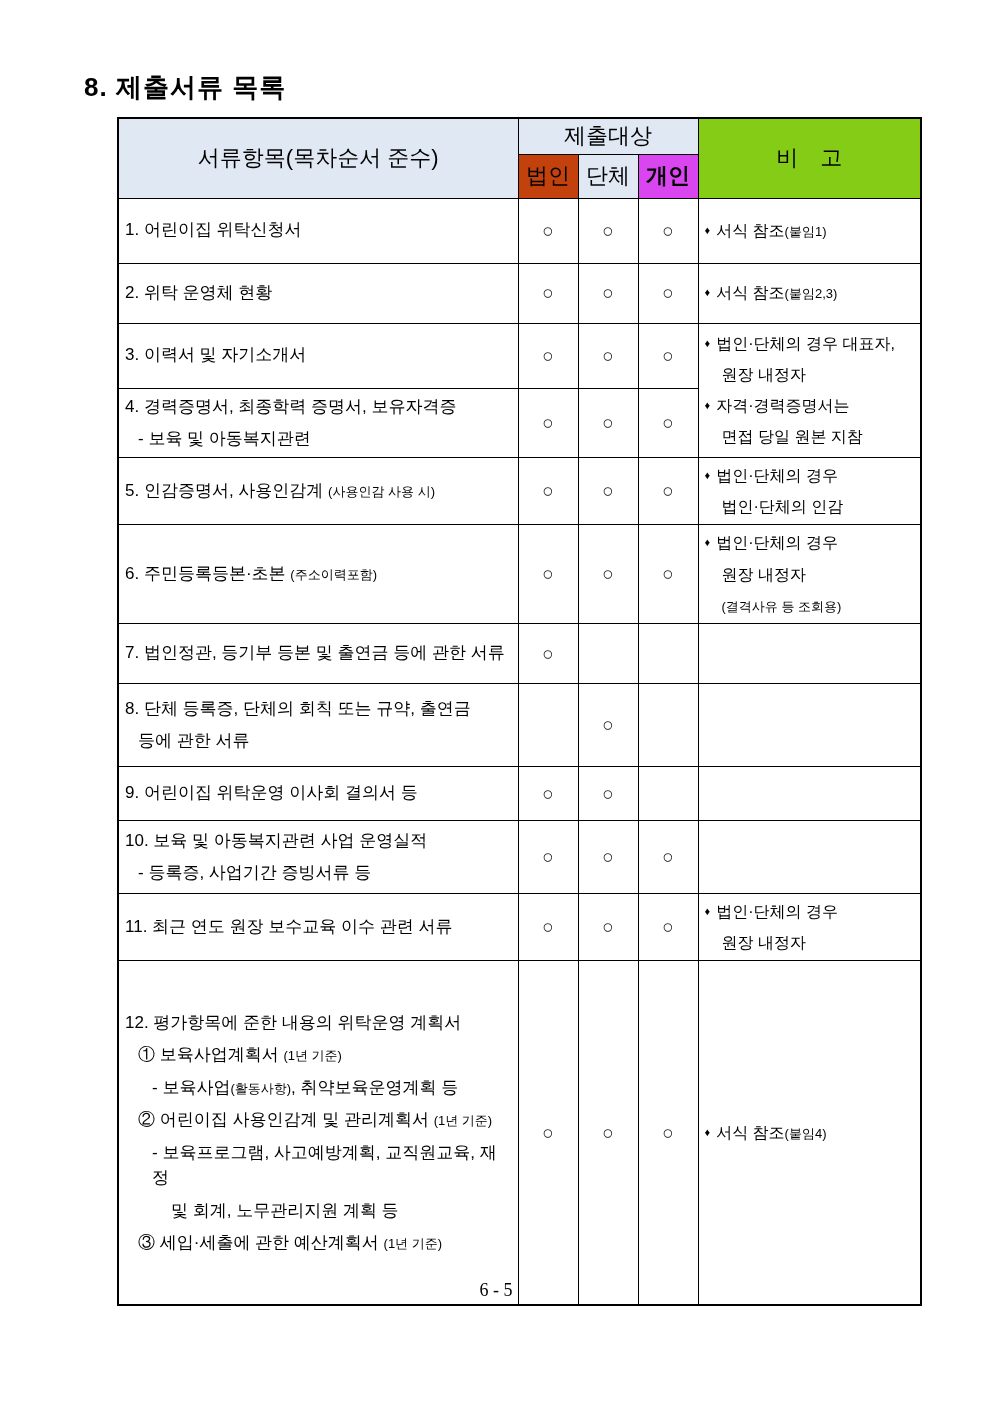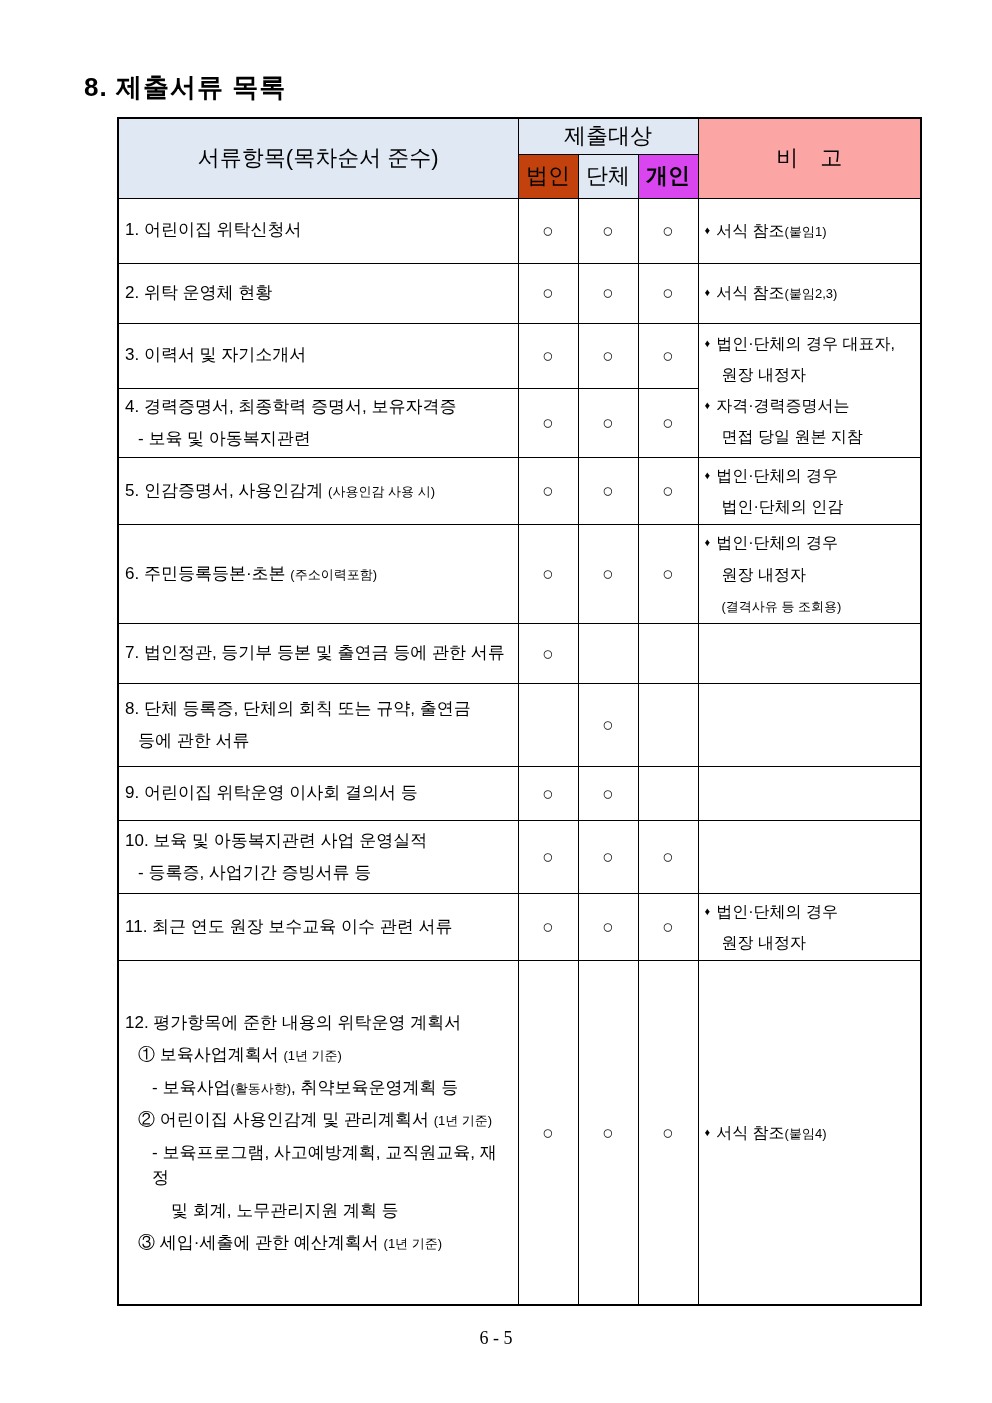--- a/index.html
+++ b/index.html
@@ -69,21 +69,21 @@
   }
   .ln.ind1 { padding-left: 13px; }
   .ln.ind2 { padding-left: 27px; }
   .ln.ind3 { padding-left: 46px; }
   .rln.ind1 { padding-left: 17px; }
   .tall { line-height: 1.5; }
   .tall .ln { margin: 7px 0; }
   .page-footer {
     position: absolute;
     left: 0; right: 0;
-    top: 1328px;
+    top: 1280px;
     text-align: center;
     font-family: "Liberation Serif", serif;
     font-size: 18px;
   }
 </style>
 </head>
 <body>
 
 <div class="doc-title">8. 제출서류 목록</div>
 
@@ -92,21 +92,21 @@
     <col style="width:400px">
     <col style="width:60px">
     <col style="width:60px">
     <col style="width:60px">
     <col style="width:223px">
   </colgroup>
   <thead>
     <tr style="height:36px">
       <th rowspan="2" style="background: rgb(223, 232, 243);">서류항목(목차순서 준수)</th>
       <th colspan="3" style="background: rgb(223, 232, 243);">제출대상</th>
-      <th rowspan="2" style="background: #fca5a5;">비　고</th>
+      <th rowspan="2" style="background: #84cc16;">비　고</th>
     </tr>
     <tr style="height:44px">
       <th style="background: #c2410c;">법인</th>
       <th style="background: rgb(223, 232, 243);">단체</th>
       <th style="background: #d946ef; font-weight: bold;">개인</th>
     </tr>
   </thead>
   <tbody>
       <tr style="height: 65px;">
         <td class="item-cell">

